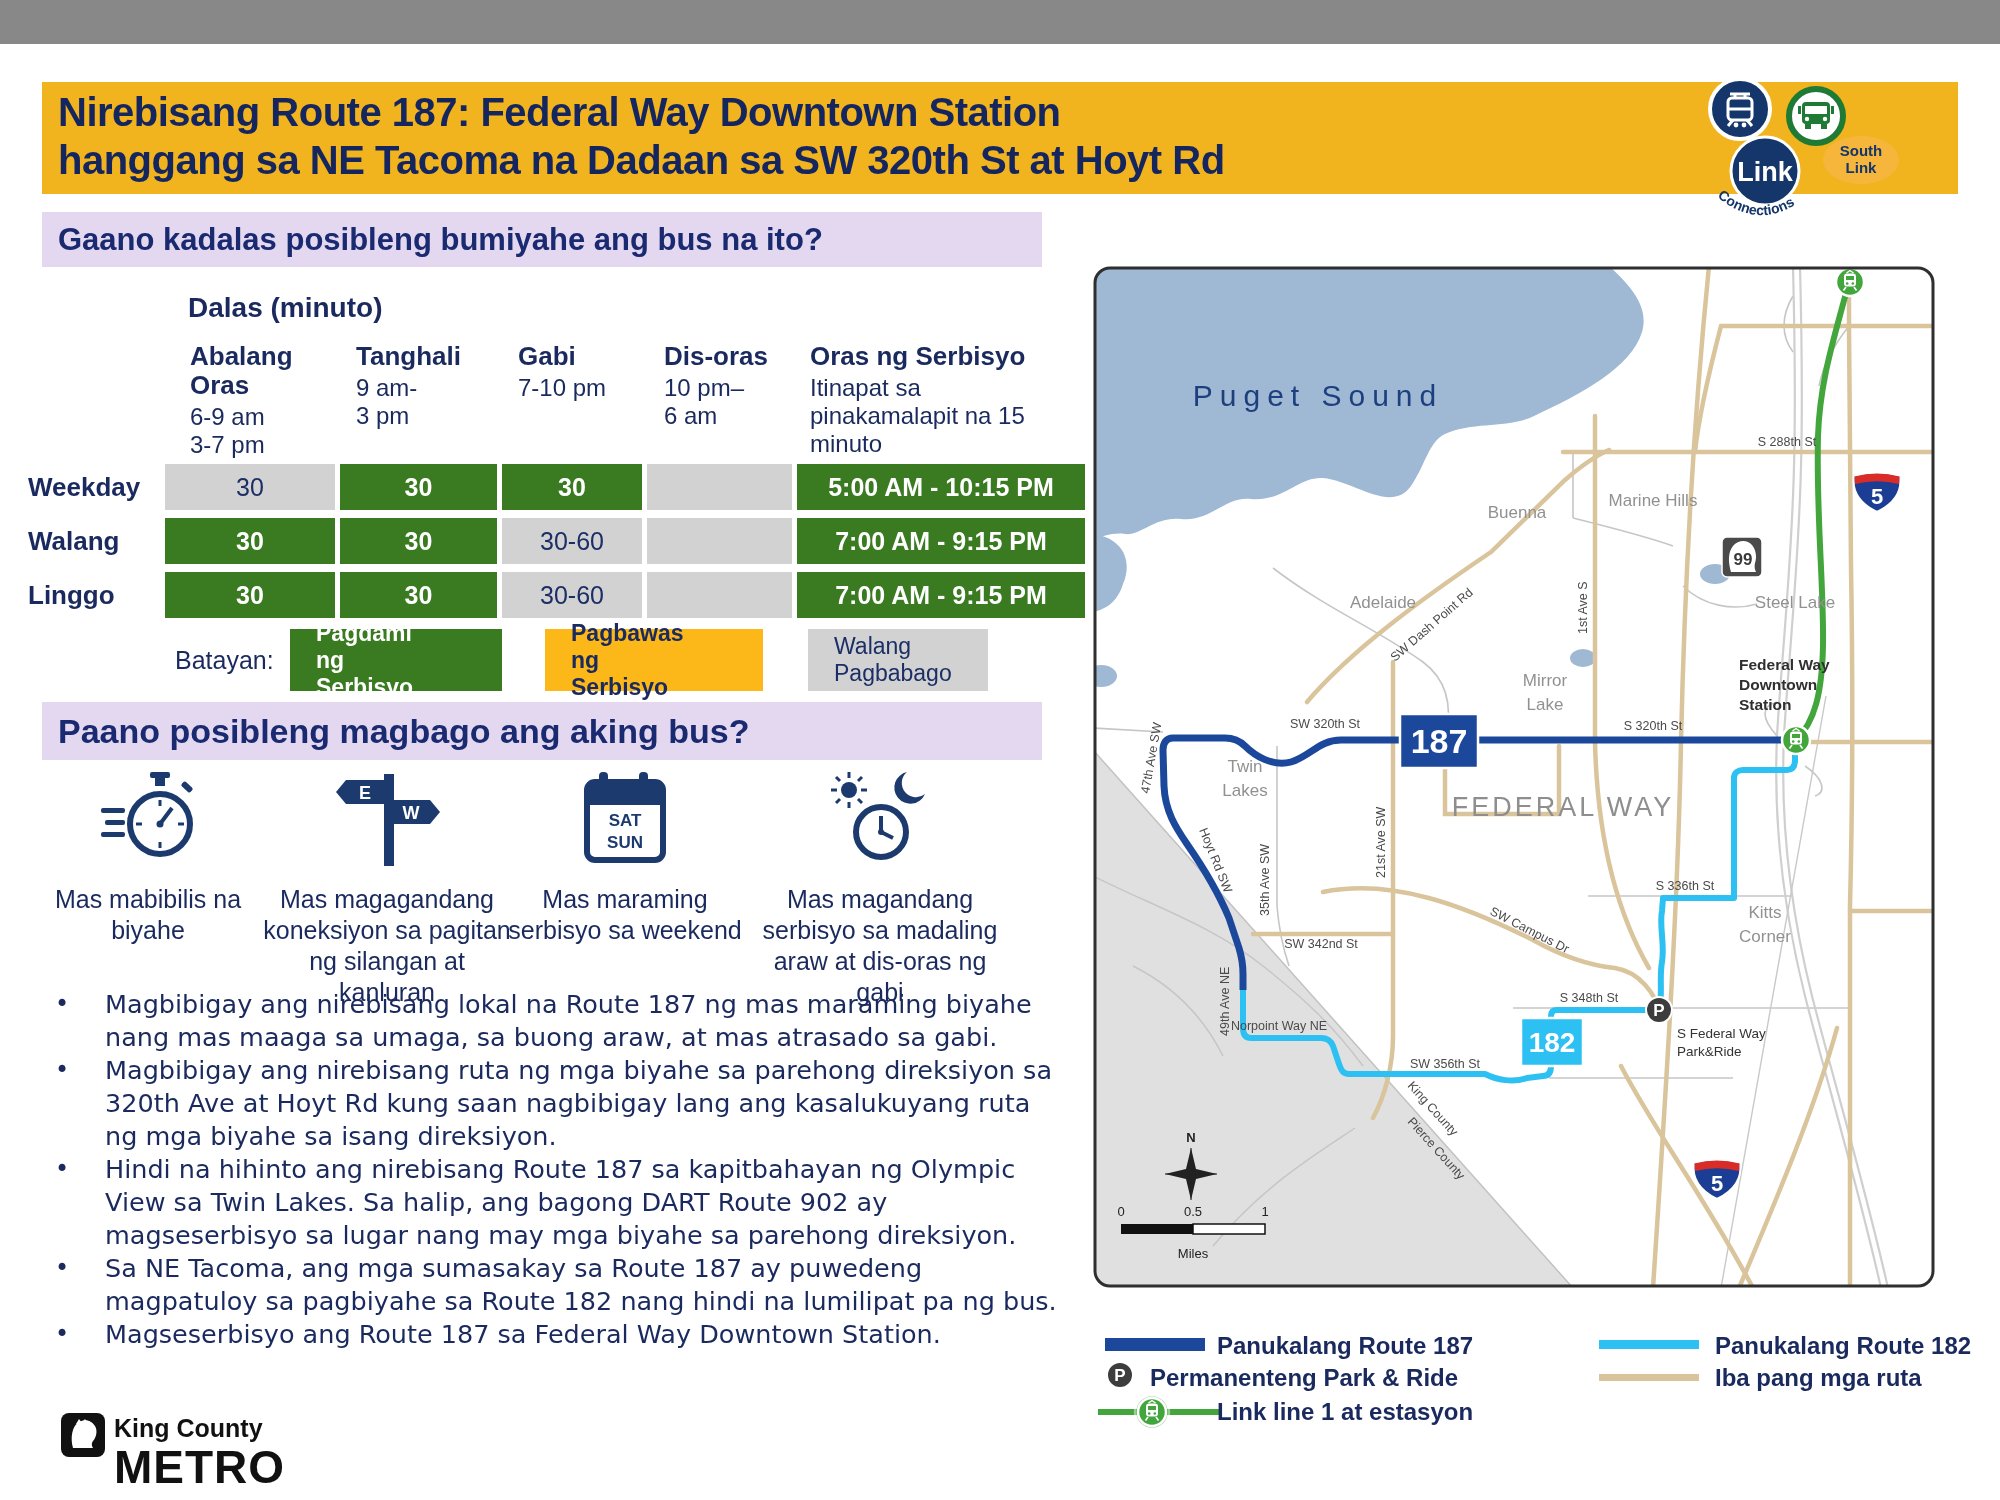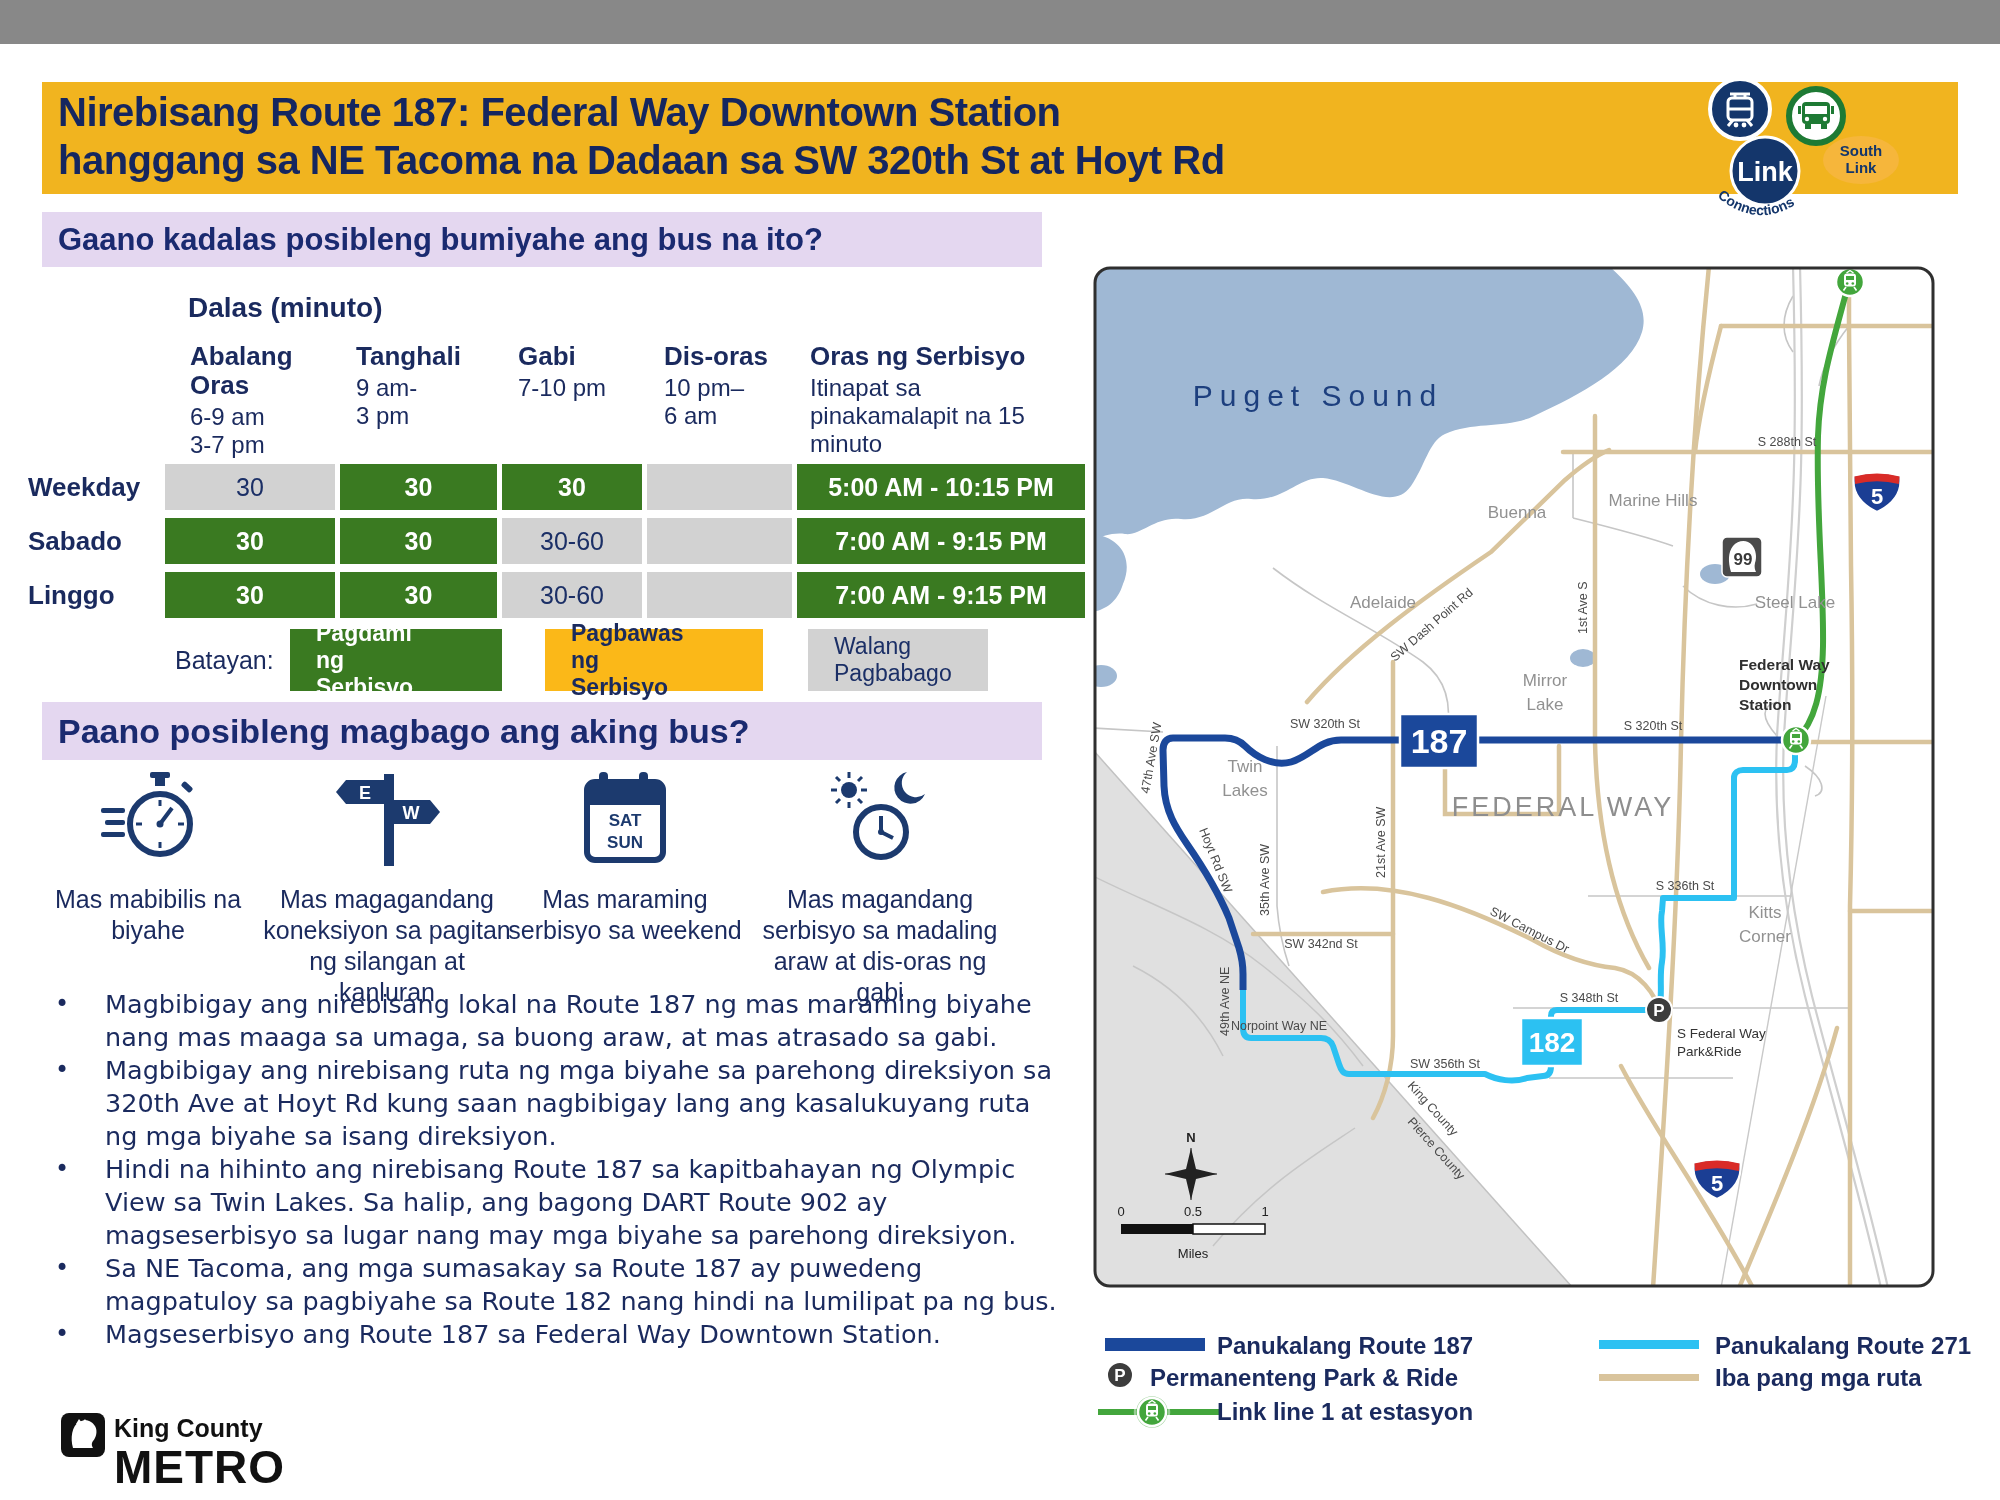--- a/index.html
+++ b/index.html
@@ -168,21 +168,21 @@
     <div class="cs">Itinapat sa pinakamalapit na 15 minuto</div>
   </div>
 
   <div class="row-label r1">Weekday</div>
   <div class="cell x c1 r1">30</div>
   <div class="cell g c2 r1">30</div>
   <div class="cell g c3 r1">30</div>
   <div class="cell e c4 r1"></div>
   <div class="cell g c5 r1">5:00 AM - 10:15 PM</div>
 
-  <div class="row-label r2">Sabado</div>
+  <div class="row-label r2">Walang</div>
   <div class="cell g c1 r2">30</div>
   <div class="cell g c2 r2">30</div>
   <div class="cell x c3 r2">30-60</div>
   <div class="cell e c4 r2"></div>
   <div class="cell g c5 r2">7:00 AM - 9:15 PM</div>
 
   <div class="row-label r3">Linggo</div>
   <div class="cell g c1 r3">30</div>
   <div class="cell g c2 r3">30</div>
   <div class="cell x c3 r3">30-60</div>
@@ -458,21 +458,21 @@
         <text x="100" y="992" text-anchor="middle" class="lbl-sc">Miles</text>
       </g>
     </g>
 
     <rect x="2" y="2" width="838" height="1018" rx="15" fill="none" stroke="#2F2F2F" stroke-width="3"></rect>
   </svg>
 
   <div class="sw sw187"></div>
   <div class="mleg-label" style="left:1217px;top:1288px;">Panukalang Route 187</div>
   <div class="sw sw182"></div>
-  <div class="mleg-label" style="left:1715px;top:1288px;">Panukalang Route 271</div>
+  <div class="mleg-label" style="left:1715px;top:1288px;">Panukalang Route 182</div>
 
   <svg style="position:absolute;left:1104px;top:1315px;" width="32" height="32" viewBox="0 0 32 32">
     <circle cx="16" cy="16" r="13" fill="#3D3D3D" stroke="#ffffff" stroke-width="2"></circle>
     <text x="16" y="22" text-anchor="middle" fill="#ffffff" font-size="17" font-weight="700">P</text>
   </svg>
   <div class="mleg-label" style="left:1150px;top:1320px;">Permanenteng Park &amp; Ride</div>
   <div class="sw swtan"></div>
   <div class="mleg-label" style="left:1715px;top:1320px;">Iba pang mga ruta</div>
 
   <svg style="position:absolute;left:1094px;top:1346px;" width="130" height="44" viewBox="0 0 130 44">

